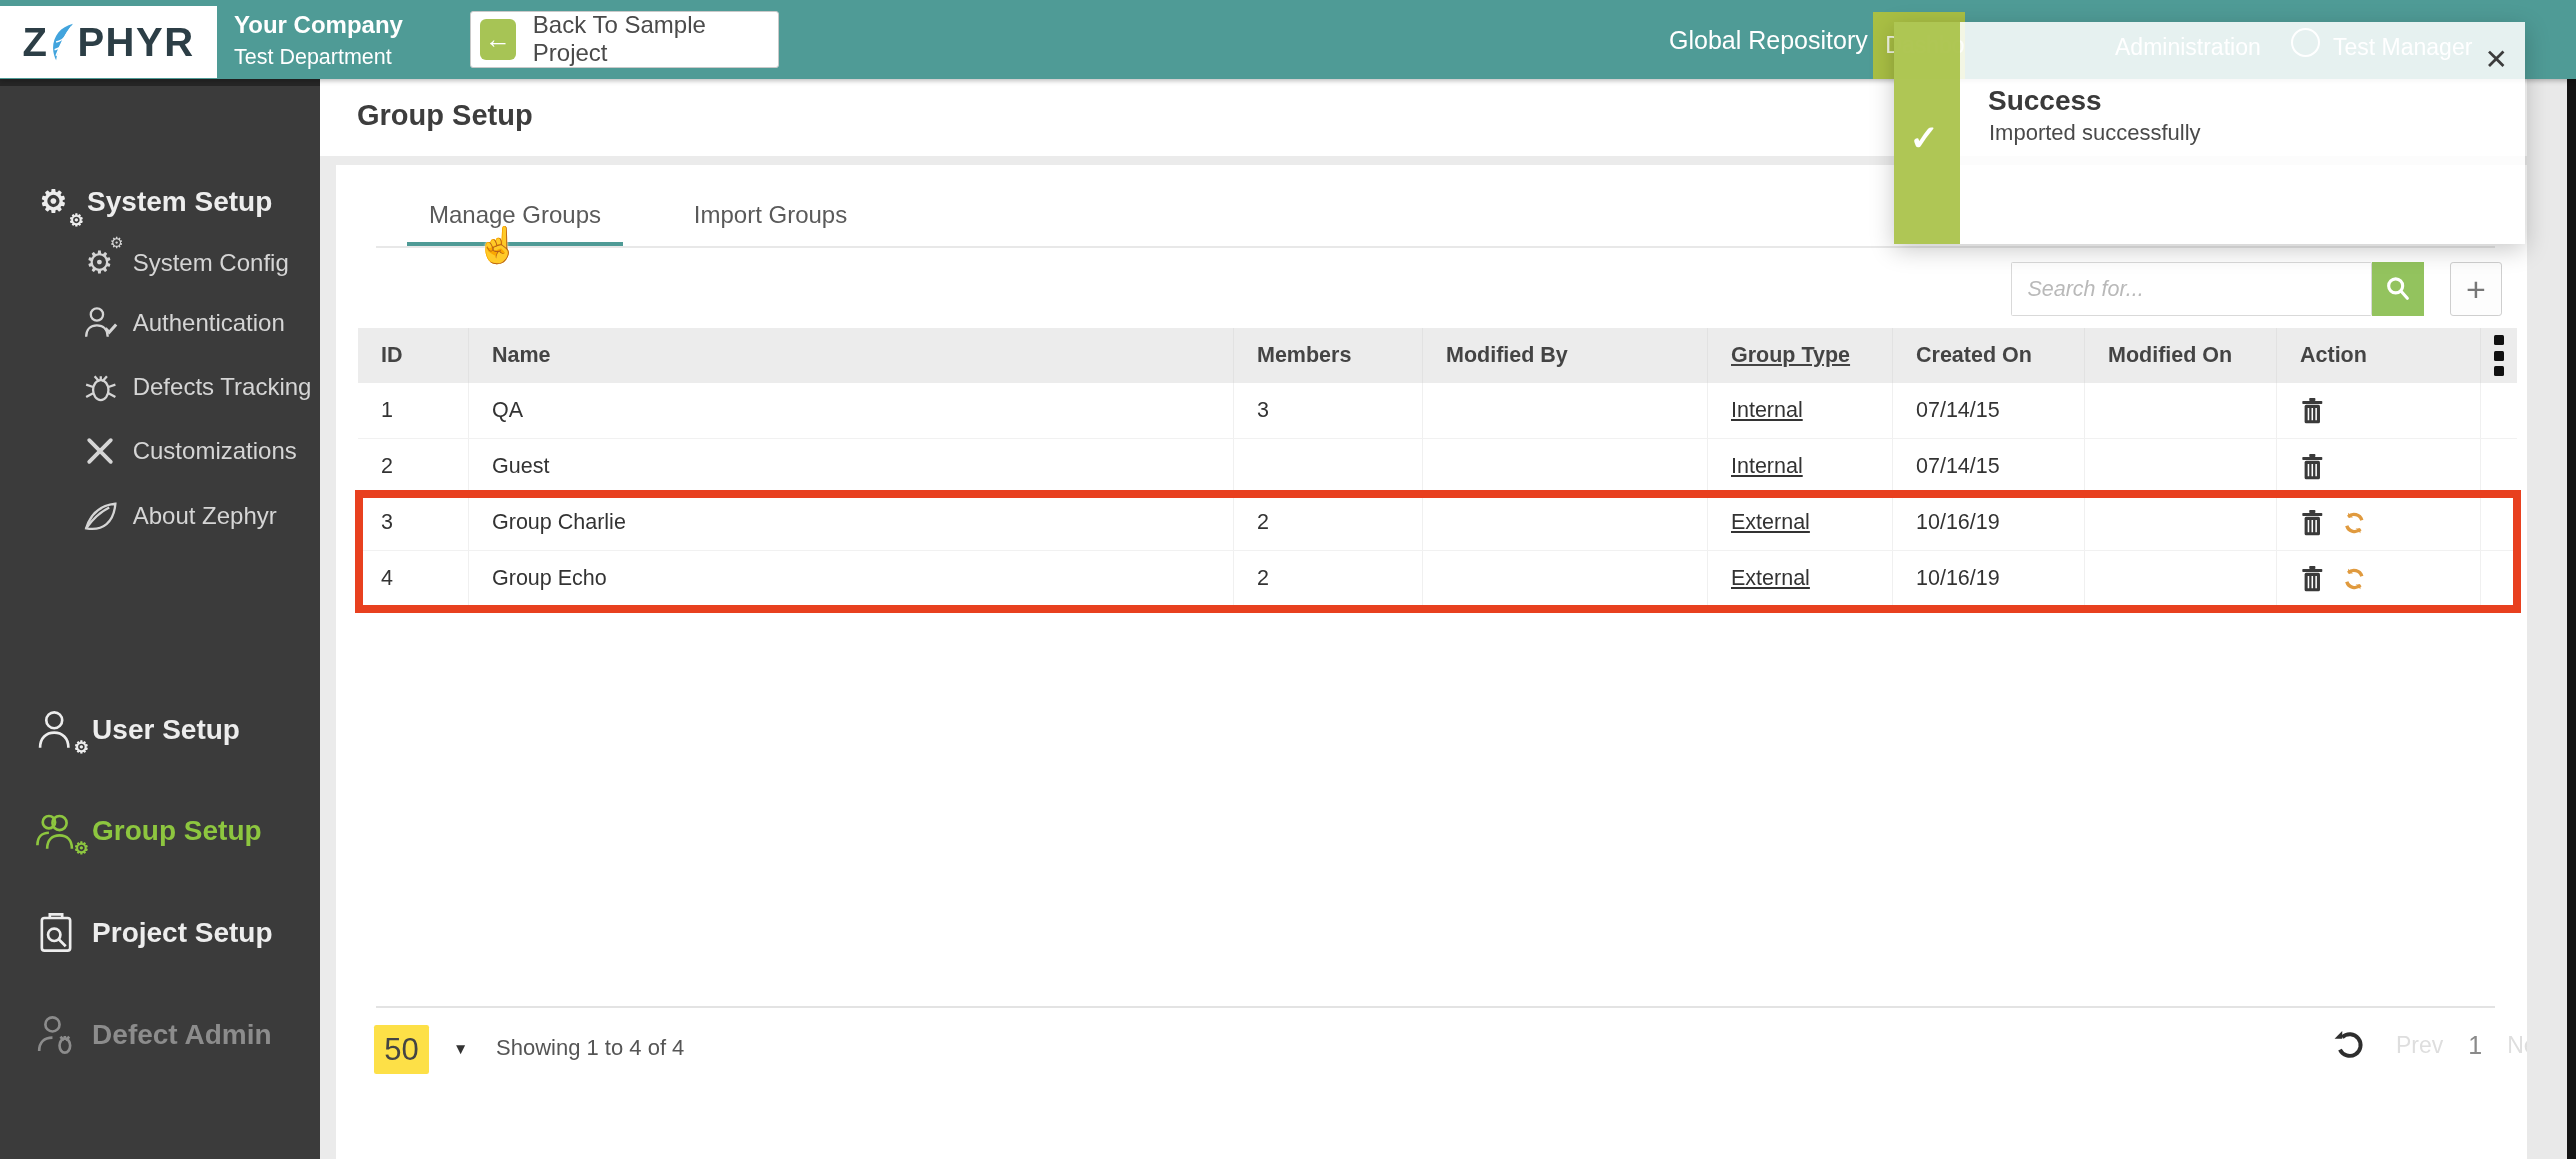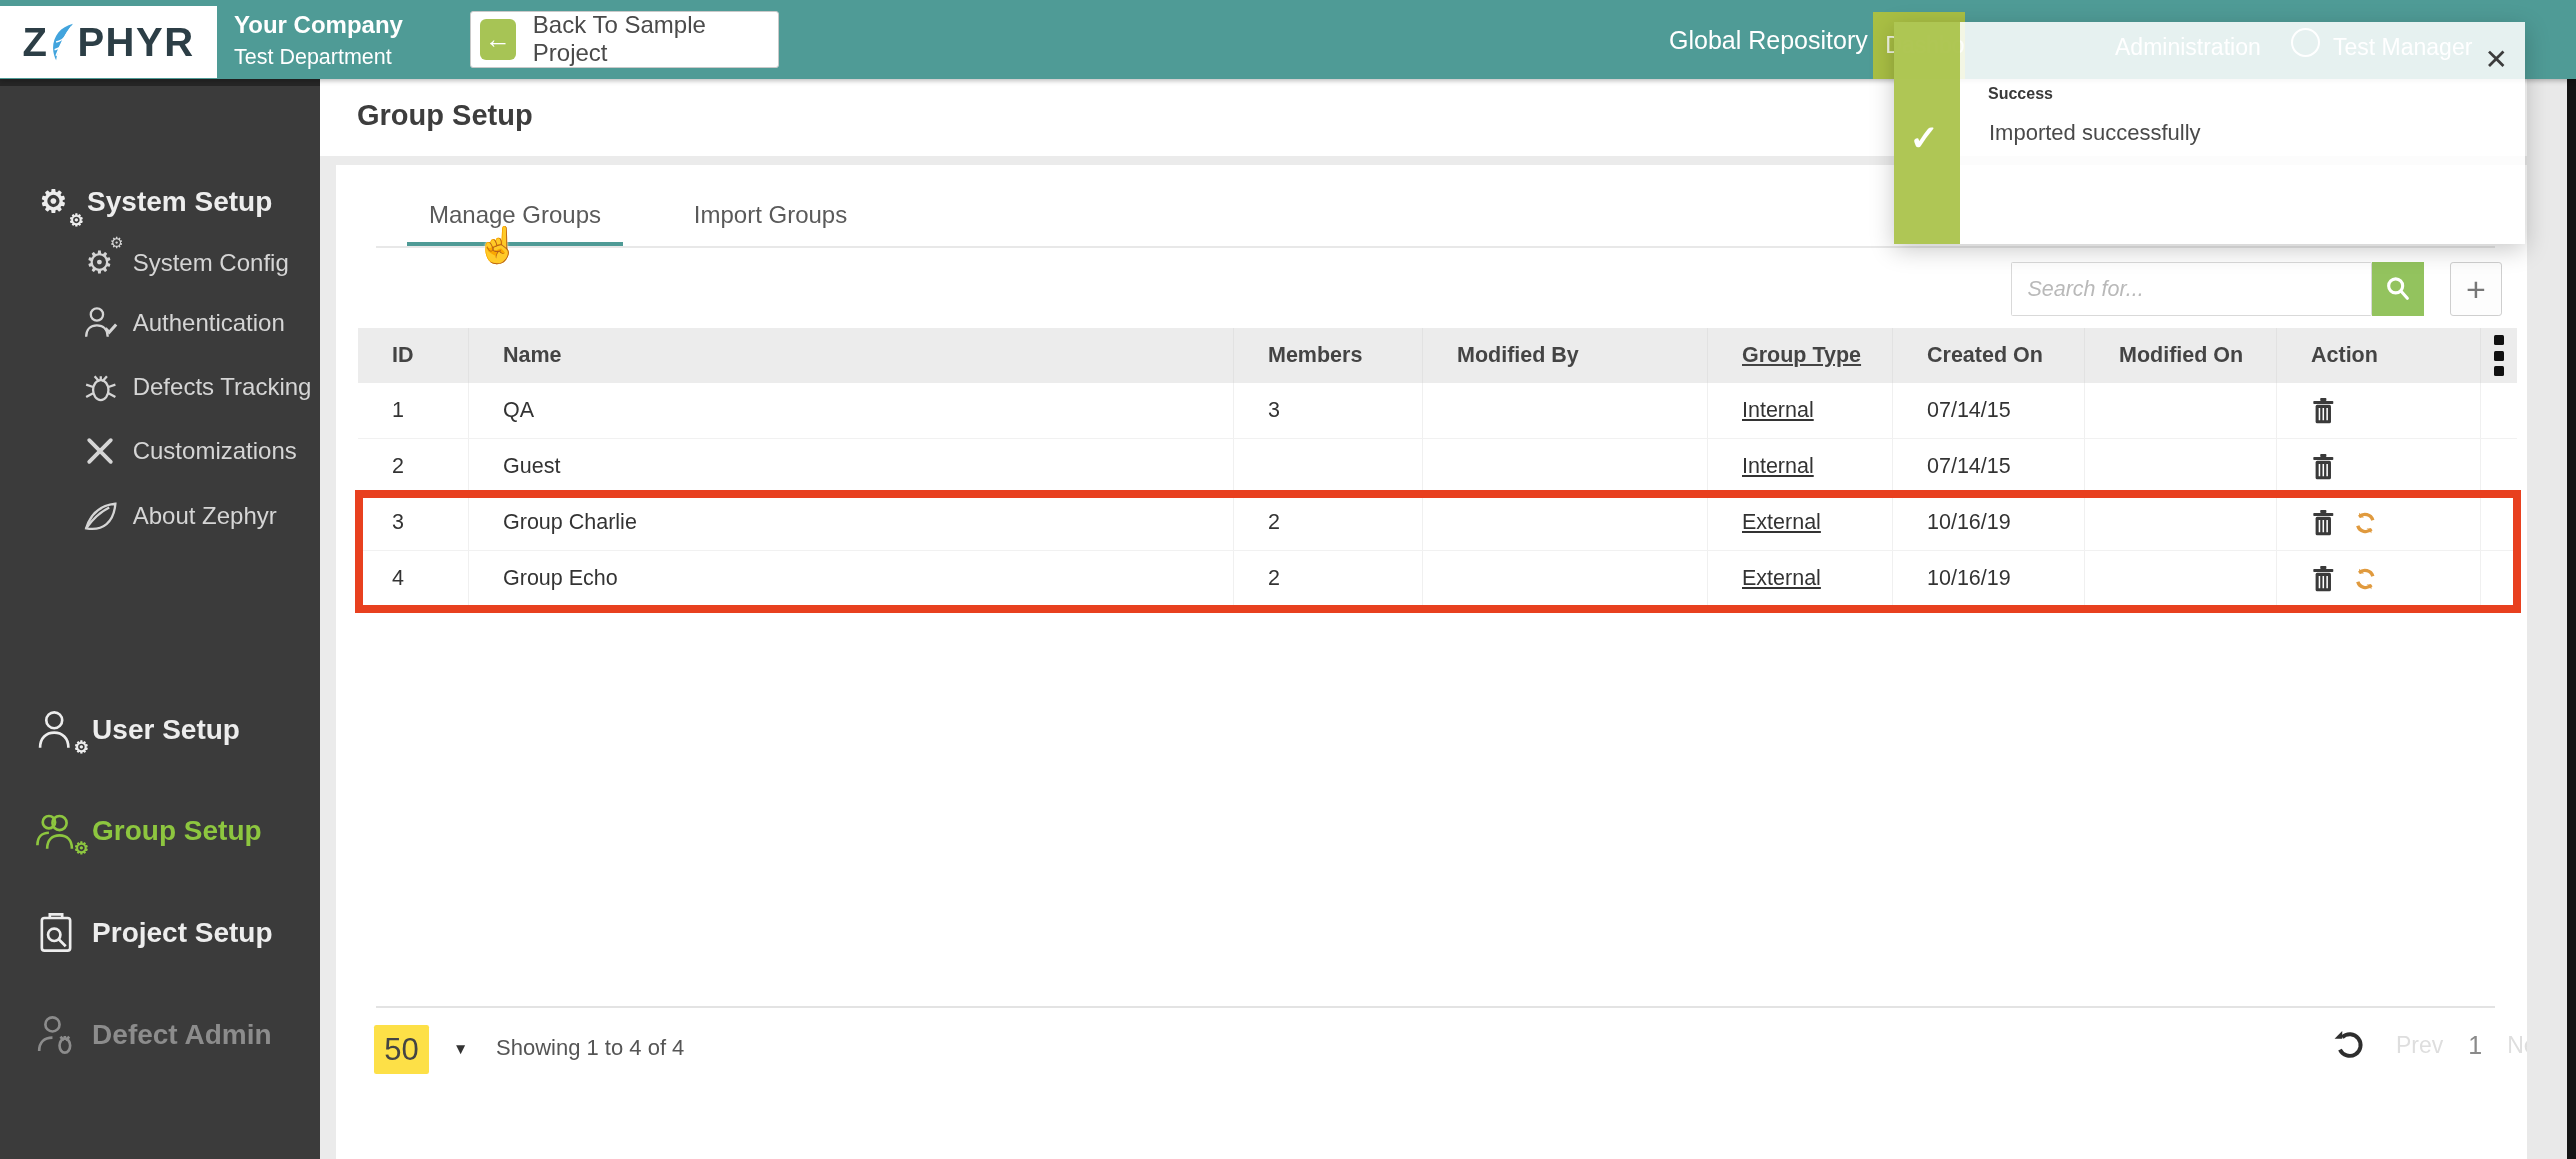--- a/index.html
+++ b/index.html
@@ -24,21 +24,21 @@
   .ghost-tab span{position:absolute;left:12.3px;top:20px;color:rgba(255,255,255,.85);font-size:23px;white-space:nowrap;}
   .ghost-item{position:absolute;top:34px;color:#fff;font-size:23px;z-index:2;white-space:nowrap;}
   .ghost-admin{left:2115px;}
   .ghost-role{left:2333px;}
   .ghost-avatar{position:absolute;left:2291px;top:28px;width:29px;height:29px;border:2.3px solid #fff;border-radius:50%;z-index:2;}
 
   
   .toast{position:absolute;left:1894px;top:21.5px;width:631px;height:222px;background:rgba(255,255,255,.86);box-shadow:0 6.1px 23px rgba(0,0,0,.22);z-index:10;}
   .toast-bar{position:absolute;left:0;top:0;width:66px;height:222px;background:rgba(168,193,70,.92);}
   .toast-check{position:absolute;left:15.4px;top:96px;color:#fff;font-size:35px;font-weight:700;}
-  .toast-title{position:absolute;left:94px;top:63px;font-size:16px;font-weight:700;color:#3a3a3a;}
+  .toast-title{position:absolute;left:94px;top:63px;font-size:28px;font-weight:700;color:#3a3a3a;}
   .toast-msg{position:absolute;left:95px;top:98px;font-size:22px;color:#4a4a4a;}
   .toast-close{position:absolute;right:17px;top:24.6px;font-size:28px;color:#3c3c3c;cursor:pointer;line-height:1;}
 
   
   .sidebar{position:absolute;left:0;top:79px;width:320px;height:1080px;background:#3b3b3b;z-index:0;}
   .sidebar::before{content:"";position:absolute;left:0;top:0;width:100%;height:7px;background:#262626;}
   .side-item{position:absolute;display:flex;align-items:center;color:#d5d5d5;cursor:pointer;}
   .side-item .ic{position:relative;display:flex;align-items:center;justify-content:center;}
   .side-main{font-size:28px;font-weight:600;color:#ededed;}
   .side-sub{font-size:24px;font-weight:400;}
@@ -76,21 +76,21 @@
   .search-wrap{position:absolute;left:1675px;top:97px;display:flex;}
   .search-input{width:361px;height:54px;border:1.5px solid #d9d9d9;border-radius:1.5px;padding:0 15.4px;font-size:21.5px;font-style:italic;color:#555;background:#fff;outline:none;}
   .search-input::placeholder{color:#b9b9b9;font-style:italic;}
   .search-btn{width:52px;height:54px;background:#93c35e;border:none;margin-left:0;display:flex;align-items:center;justify-content:center;cursor:pointer;}
   .add-btn{position:absolute;left:2114px;top:97px;width:52px;height:54px;background:#fdfdfd;border:1.5px solid #cfcfcf;border-radius:3.1px;font-size:34px;color:#777;display:flex;align-items:center;justify-content:center;cursor:pointer;line-height:1;}
 
   
   .gtable{position:absolute;left:22px;top:163px;width:2159px;}
   .g-head{position:relative;height:55px;background:#ececec;}
   .g-row{position:relative;height:56px;background:#fff;border-bottom:1.5px solid #f1f1f1;}
-  .cell{position:absolute;top:0;height:100%;display:flex;align-items:center;padding-left:34px;font-size:21.5px;color:#333;border-left:0.8px solid #f0f0f0;overflow:hidden;white-space:nowrap;}
+  .cell{position:absolute;top:0;height:100%;display:flex;align-items:center;padding-left:23px;font-size:21.5px;color:#333;border-left:0.8px solid #f0f0f0;overflow:hidden;white-space:nowrap;}
   .g-head .cell{font-weight:600;color:#444;border-left:0.8px solid #e2e2e2;}
   .c-id{left:0;width:110px;border-left:none!important;}
   .c-name{left:110px;width:765px;}
   .c-members{left:875px;width:189px;}
   .c-modby{left:1064px;width:285px;}
   .c-gtype{left:1349px;width:186px;text-decoration:underline;}
   .c-created{left:1534px;width:192px;}
   .c-modon{left:1726px;width:192px;}
   .c-action{left:1918px;width:204px;gap:17px;}
   .c-kebab{left:2122px;width:37px;padding-left:0;justify-content:center;}

